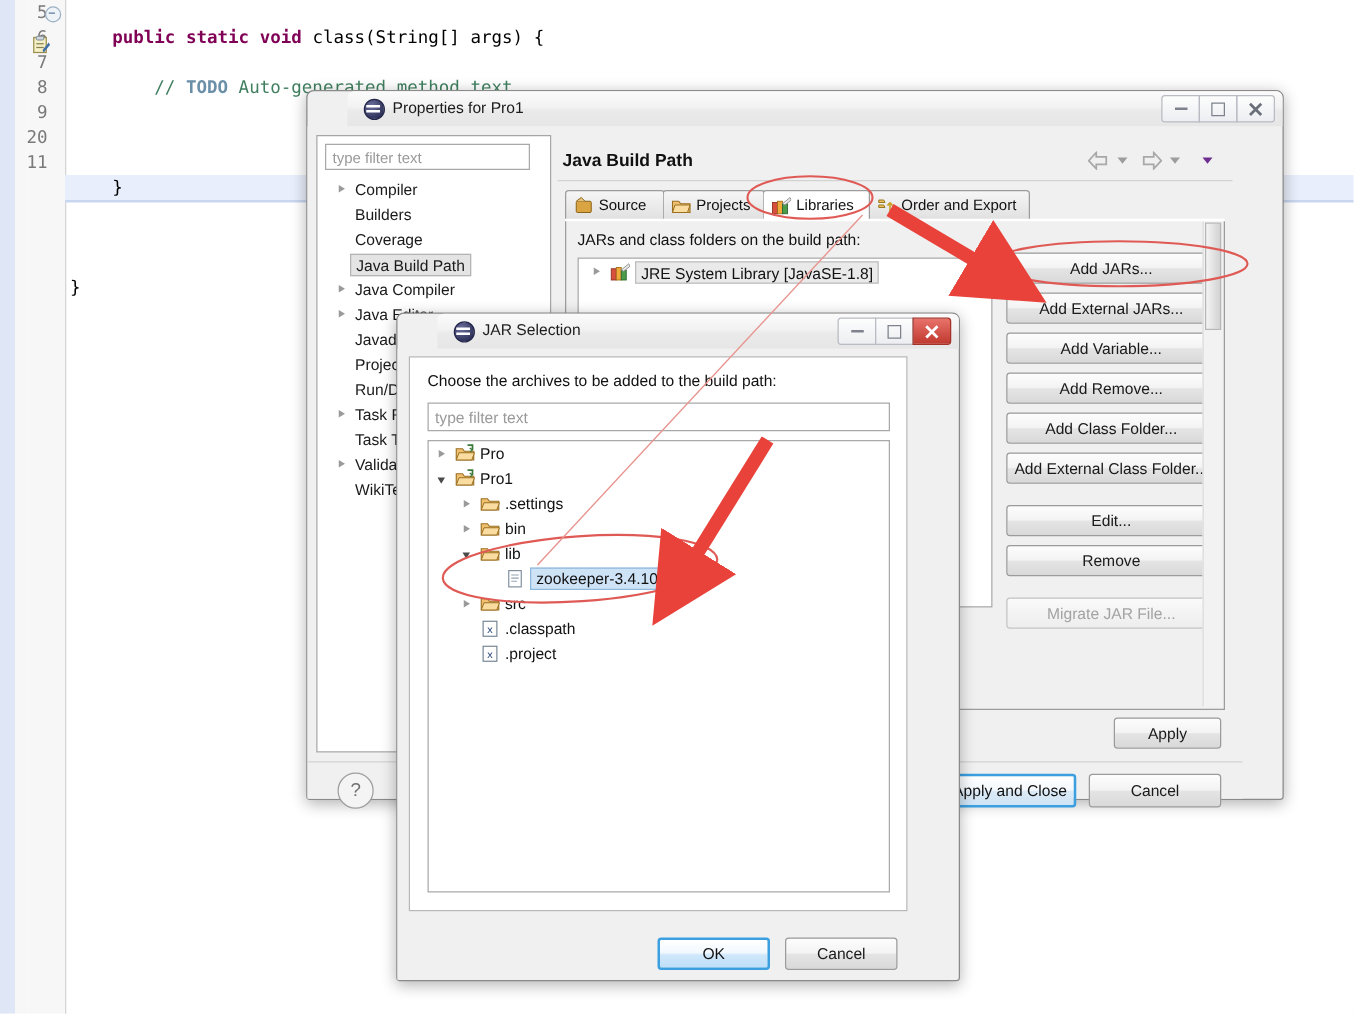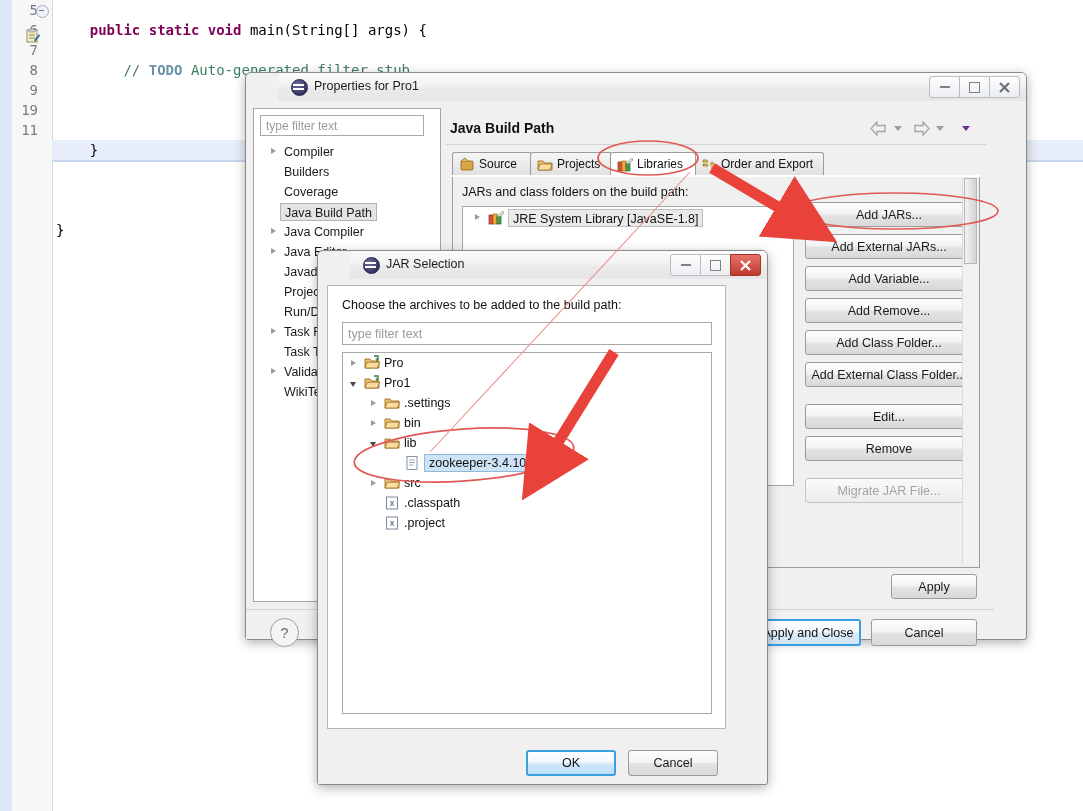--- a/index.html
+++ b/index.html
@@ -183,36 +183,36 @@
 
     <div class="hl-line"></div>
     <div class="hl-line2"></div>
 
     <div class="linenos">
       <div>5</div>
       <div>6</div>
       <div>7</div>
       <div>8</div>
       <div>9</div>
-      <div>19</div>
+      <div>20</div>
       <div>11</div>
     </div>
     <div class="foldmark"></div>
 
     <svg class="gutter-mark" viewBox="0 0 16 16">
       <rect x="3" y="2" width="10" height="12" fill="#f4f0c8" stroke="#9a8f4e" stroke-width="1"></rect>
       <rect x="5" y="1" width="6" height="3" rx="1" fill="#cfd6df" stroke="#7d8894" stroke-width="0.8"></rect>
       <line x1="5" y1="7" x2="11" y2="7" stroke="#8a8050" stroke-width="1"></line>
       <line x1="5" y1="10" x2="11" y2="10" stroke="#8a8050" stroke-width="1"></line>
       <path d="M10 12 L15 6 L16 8 L11 14 Z" fill="#3f6fa8"></path>
     </svg>
 
     <div class="code">
-<div><span class="pl">    </span><span class="kw">public</span><span class="pl"> </span><span class="kw">static</span><span class="pl"> </span><span class="kw">void</span><span class="pl"> </span><span class="pl">main(String[] args) {</span></div>
-<div><span class="pl">        </span><span class="cm">// </span><span class="todo">TODO</span><span class="cm"> Auto-generated filter stub</span></div>
+<div><span class="pl">    </span><span class="kw">public</span><span class="pl"> </span><span class="kw">static</span><span class="pl"> </span><span class="kw">void</span><span class="pl"> </span><span class="pl">class(String[] args) {</span></div>
+<div><span class="pl">        </span><span class="cm">// </span><span class="todo">TODO</span><span class="cm"> Auto-generated method text</span></div>
 <div>&nbsp;</div>
 <div><span class="pl">    }</span></div>
 <div>&nbsp;</div>
 <div><span class="pl">}</span></div>
 <div>&nbsp;</div>
     </div>
   </div>
 
   <div class="win" id="props">
     <div class="win-title">

